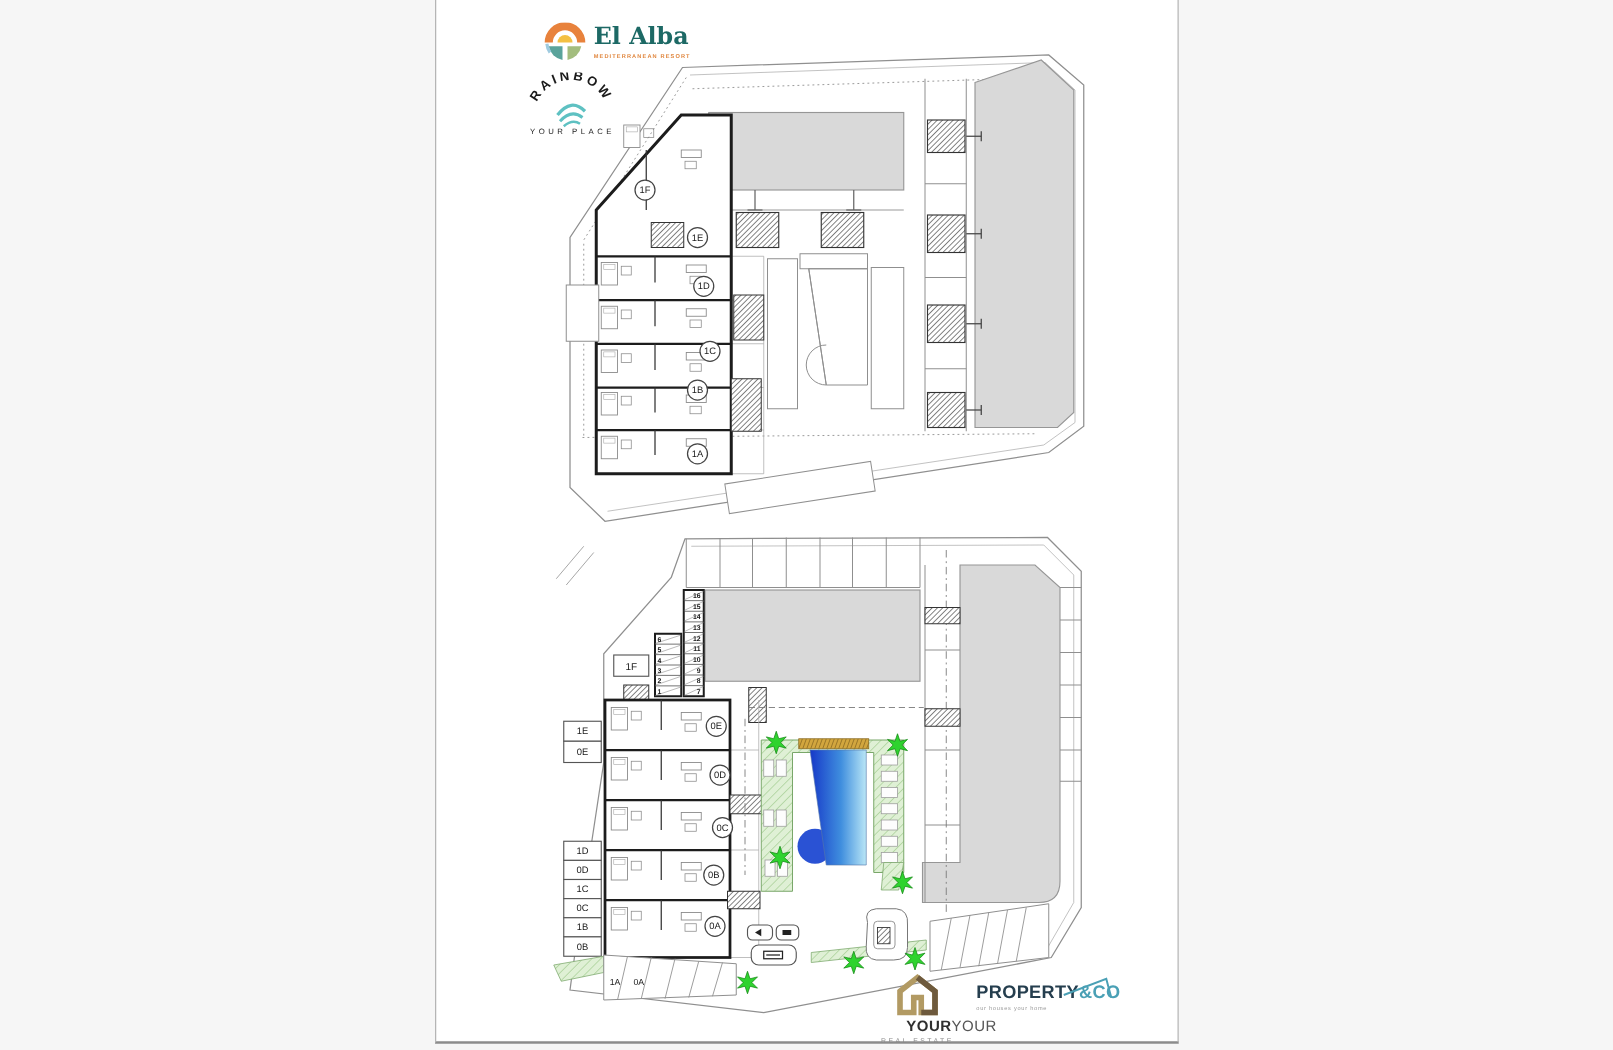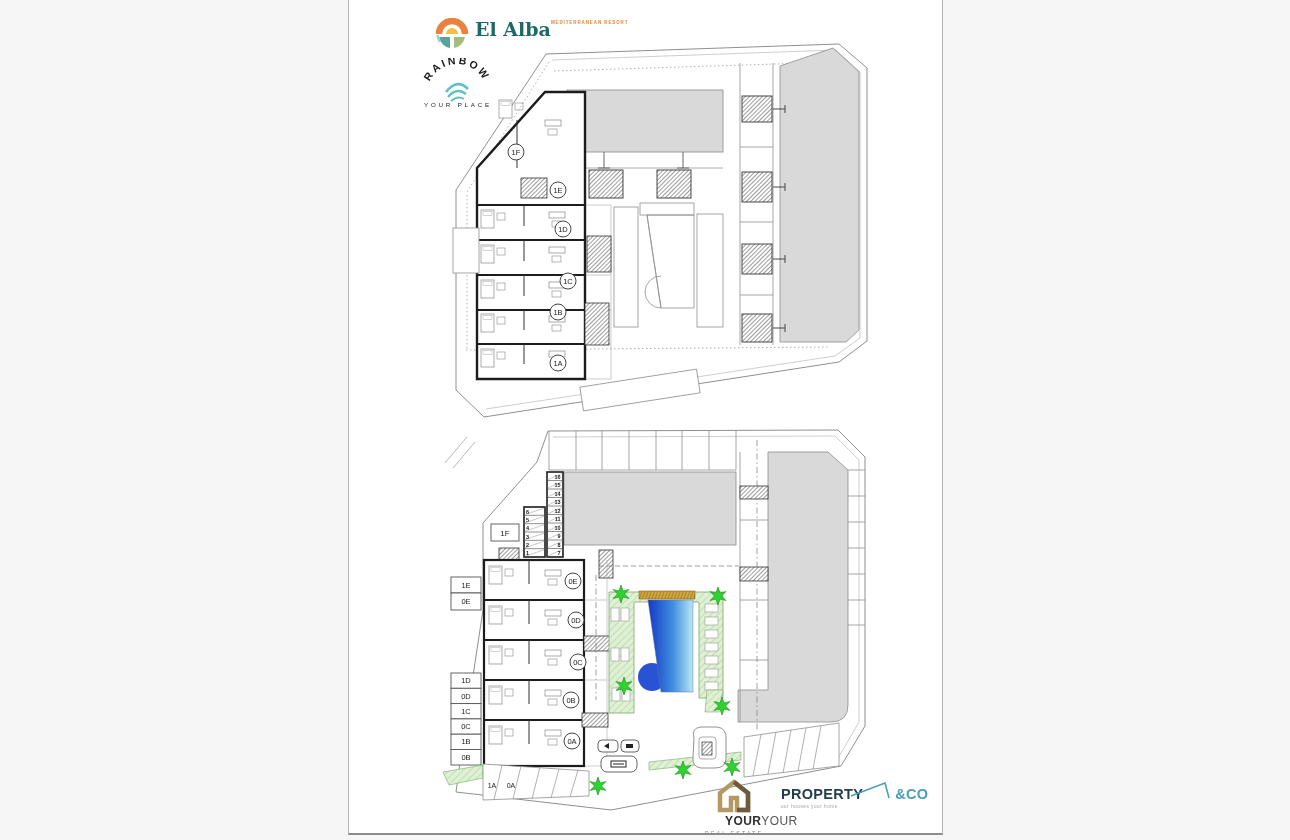--- a/index.html
+++ b/index.html
@@ -5,39 +5,39 @@
   html,body{margin:0;padding:0;}
   body{width:1290px;height:840px;background:#f6f6f6;position:relative;overflow:hidden;
        font-family:"Liberation Sans",sans-serif;}
   #sheet{position:absolute;left:348px;top:0;width:593px;height:833px;background:#ffffff;
          border-left:1px solid #b5b5b5;border-right:1px solid #b5b5b5;border-bottom:2px solid #8c8c8c;}
   #plansvg{position:absolute;left:0;top:0;}
   svg text{font-family:"Liberation Sans",sans-serif;fill:#1a1a1a;}
 
   
   .elalba{position:absolute;left:86px;top:18px;display:flex;align-items:flex-start;gap:6px;}
-  .elalba .txt{display:flex;flex-direction:row;}
+  .elalba .txt{display:flex;flex-direction:column;}
   .elalba .name{font-family:"DejaVu Serif",serif;font-weight:bold;font-size:19px;color:#1d6965;line-height:22px;}
   .elalba .tag{font-size:4.5px;letter-spacing:0.9px;color:#e0853c;margin-top:2px;font-weight:bold;}
 
   
   .rainbow{position:absolute;left:66px;top:58px;}
 
   
   .yourplace{position:absolute;left:340px;top:779px;width:90px;text-align:center;}
   .yourplace .house{display:block;margin:0 auto;}
   .yourplace .nm{font-size:12px;letter-spacing:0.4px;color:#565656;margin-top:1px;}
   .yourplace .nm b{color:#2f2f2f;font-weight:bold;margin-left:36px;}
   .yourplace .re{font-size:5.5px;letter-spacing:2px;color:#8a8a8a;margin-top:2px;}
 
   
   .propco{position:absolute;left:432px;top:786px;width:120px;}
   .propco .line1{font-size:14.5px;font-weight:bold;letter-spacing:0.3px;position:relative;}
   .propco .dark{color:#253e4e;}
-  .propco .teal{color:#4aa0b5;margin-left:32px;}
+  .propco .teal{color:#4aa0b5;}
   .propco .roof{position:absolute;left:66px;top:-8px;}
   .propco .tag2{font-size:4.5px;color:#9a9a9a;letter-spacing:0.6px;margin-top:2px;}
 </style>
 </head>
 <body>
 
 <div id="sheet">
 
   <div class="elalba">
     <svg width="34" height="34" viewBox="0 0 34 34">

